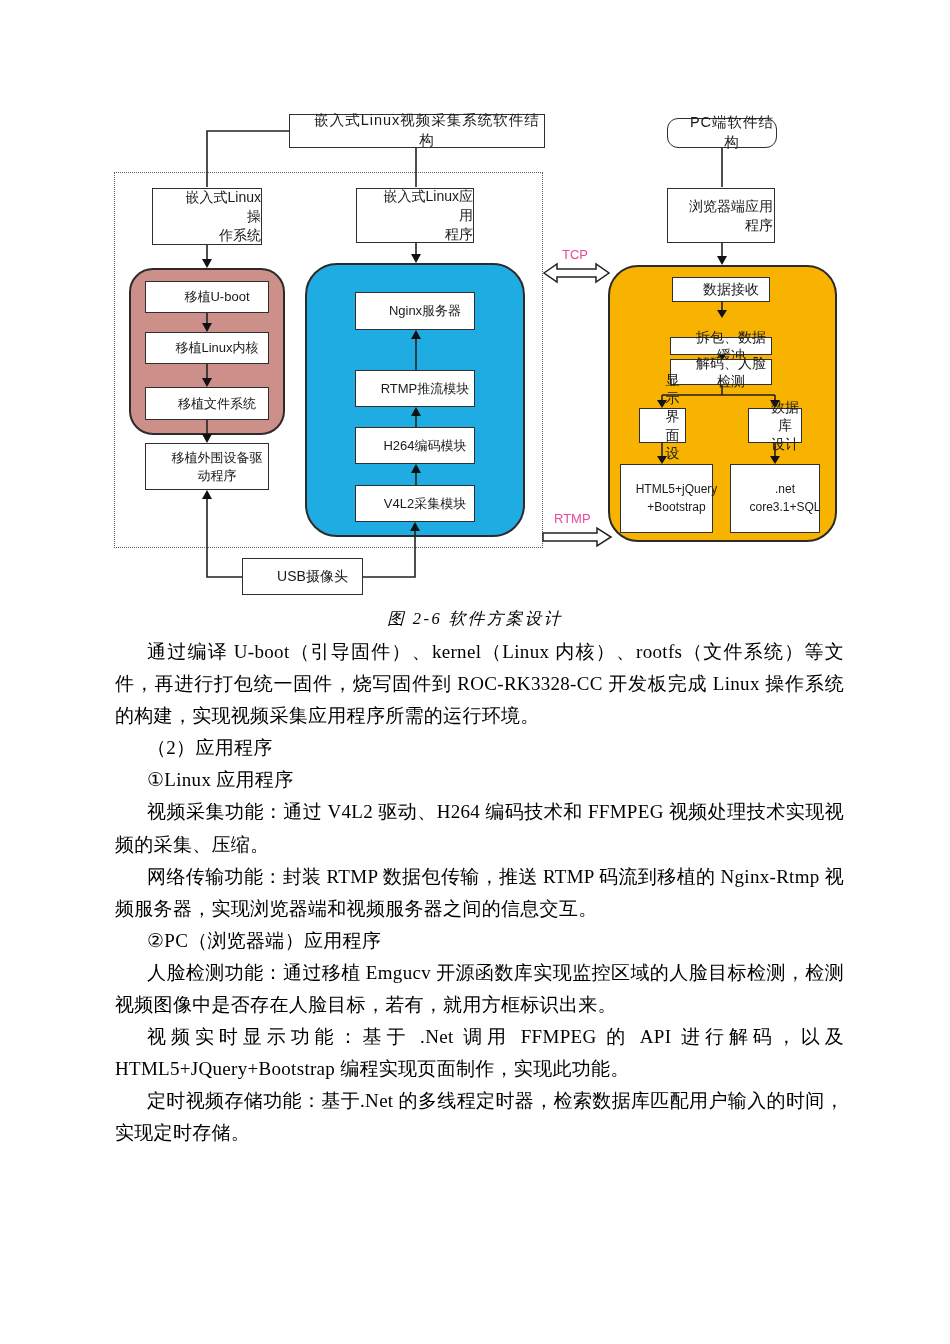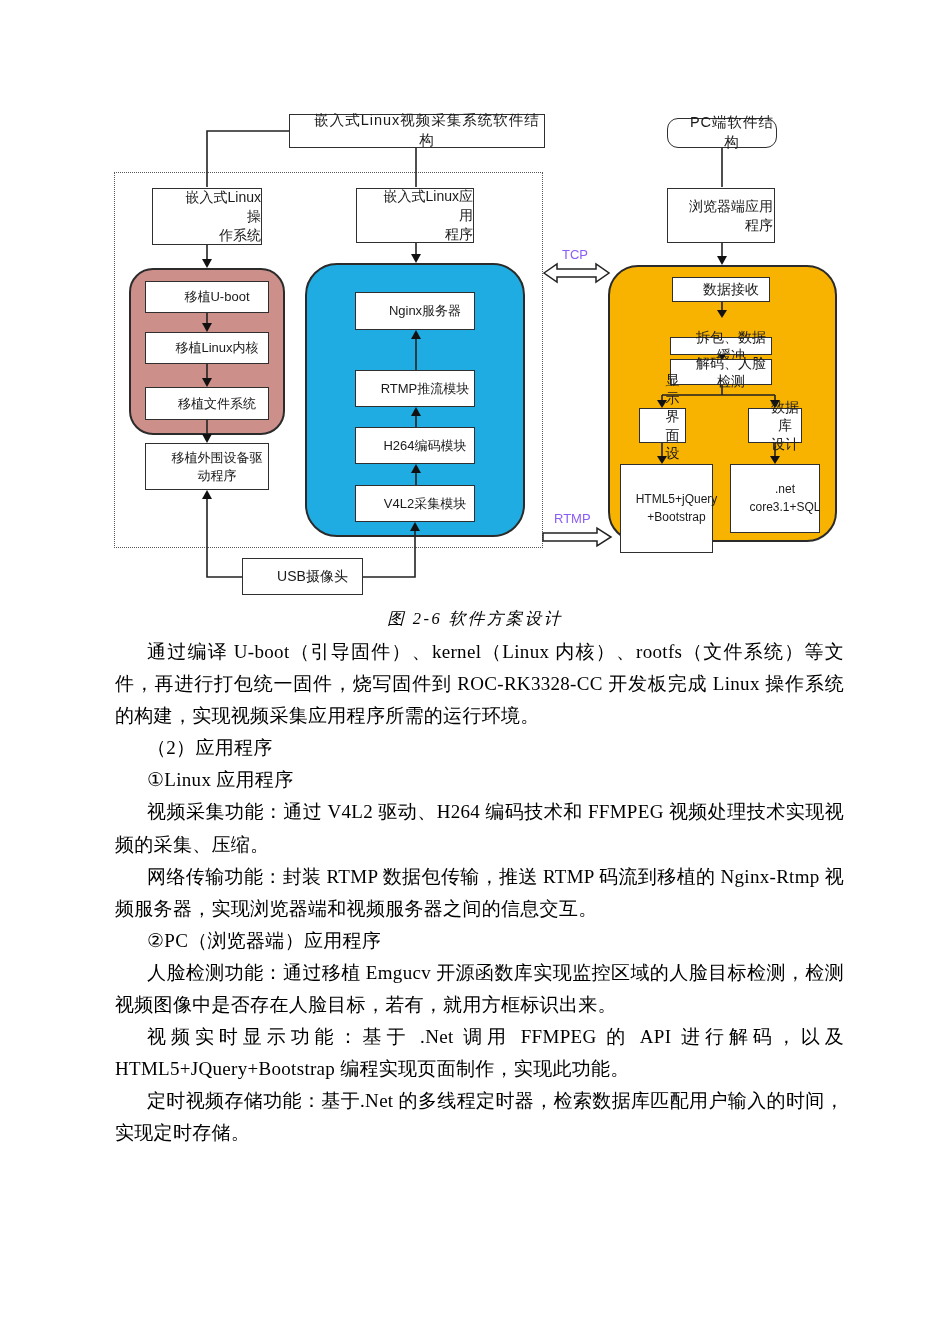--- a/index.html
+++ b/index.html
@@ -22,21 +22,21 @@
   .tech{font-size:12px;line-height:1.45;}
   .dashed-rect{
     position:absolute;left:114px;top:172px;width:429px;height:376px;
     border:1.6px dotted #555;box-sizing:border-box;
   }
   .round{position:absolute;border:2px solid #2b2b2b;box-sizing:border-box;}
   .pink{left:129px;top:268px;width:156px;height:167px;border-radius:24px;}
   .blue{left:305px;top:263px;width:220px;height:274px;border-radius:32px;}
   .yellow{left:608px;top:265px;width:229px;height:277px;border-radius:30px;}
   svg.wires{position:absolute;left:0;top:0;pointer-events:none;}
-  .flow-label{position:absolute;font-size:13px;color:#8b5cf6;}
+  .flow-label{position:absolute;font-size:13px;color:#ec4899;}
   
   .caption{
     position:absolute;left:0;top:608px;width:950px;text-align:center;
     font-family:"Liberation Serif","DejaVu Serif",serif;font-style:italic;
     font-size:16.5px;letter-spacing:2.5px;color:#000;
   }
   .body-text{
     position:absolute;left:115px;top:636px;width:729px;
     font-family:"Liberation Serif","DejaVu Serif",serif;
     font-size:19px;line-height:32.1px;color:#000;
@@ -129,21 +129,21 @@
     <div class="box inner" style="left:355px;top:427px;width:120px;height:37px;">H264编码模块</div>
     <div class="box inner" style="left:355px;top:485px;width:120px;height:37px;">V4L2采集模块</div>
 
     <div class="box inner small" style="left:672px;top:277px;width:98px;height:25px;">数据接收</div>
     <div class="box inner small" style="left:670px;top:337px;width:102px;height:18px;text-align:center;">拆包、数据缓冲</div>
     <div class="box inner small" style="left:670px;top:359px;width:102px;height:26px;">解码、人脸检测</div>
     <div class="box inner small" style="left:639px;top:408px;width:47px;height:35px;">显示界
 面设计</div>
     <div class="box inner small" style="left:748px;top:408px;width:54px;height:35px;">数据库
 设计</div>
-    <div class="box inner tech" style="left:620px;top:464px;width:93px;height:89px;">HTML5+jQuery
+    <div class="box inner tech" style="left:620px;top:464px;width:93px;height:69px;">HTML5+jQuery
 +Bootstrap</div>
     <div class="box inner tech" style="left:730px;top:464px;width:90px;height:69px;">.net
 core3.1+SQL</div>
 
     <div class="flow-label" style="left:562px;top:247px;">TCP</div>
     <div class="flow-label" style="left:554px;top:511px;">RTMP</div>
 
     <div class="box lvl2" style="left:242px;top:558px;width:121px;height:37px;">USB摄像头</div>
   </div>
 

